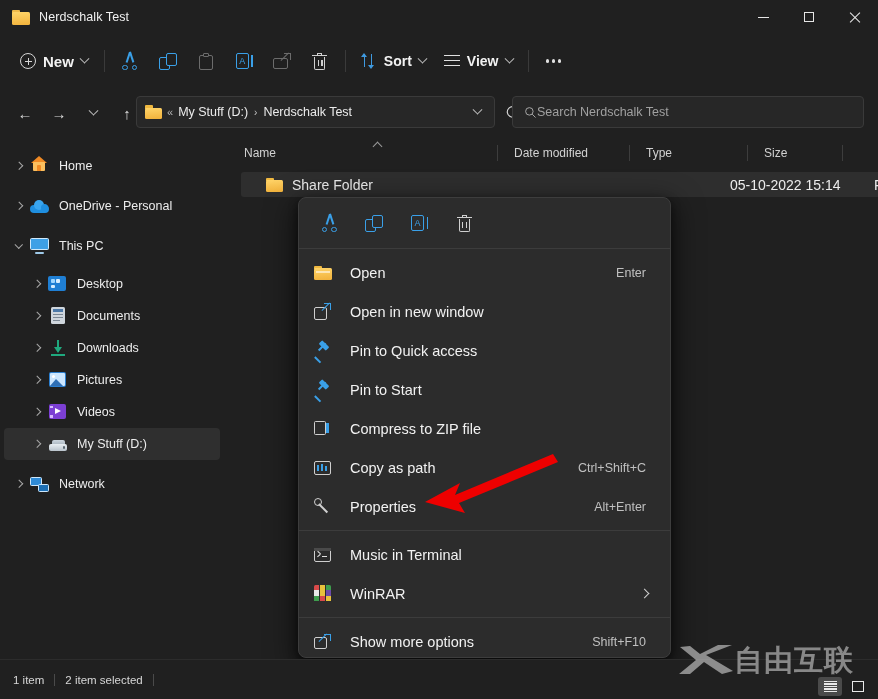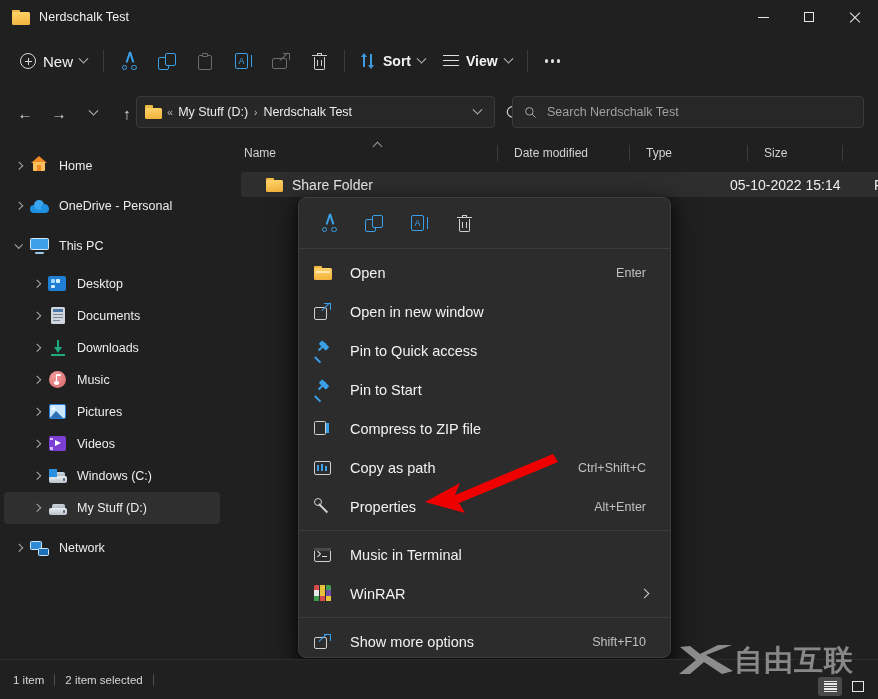--- a/index.html
+++ b/index.html
@@ -66,21 +66,21 @@
   }
   .plus-circle {
     width: 16px; height: 16px; border: 1.2px solid #d7d7d7; border-radius: 50%;
     position: relative;
   }
   .plus-circle:before, .plus-circle:after {
     content:""; position: absolute; background:#d7d7d7;
   }
   .plus-circle:before { left: 3.5px; top: 6.7px; width: 7px; height: 1.2px; }
   .plus-circle:after  { top: 3.5px; left: 6.7px; height: 7px; width: 1.2px; }
-  .newbtn .lbl { font-size: 15px; font-weight: normal; color: #f2f2f2; }
+  .newbtn .lbl { font-size: 15px; font-weight: bold; color: #f2f2f2; }
   .chev-sm {
     width: 7px; height: 7px; border-right: 1.3px solid #bdbdbd; border-bottom: 1.3px solid #bdbdbd;
     transform: rotate(45deg) translate(-2px,-2px);
   }
   .vsep { width: 1px; height: 22px; background: #3a3a3a; margin: 0 6px; }
   .tbtn {
     width: 38px; height: 34px; display: flex; align-items: center; justify-content: center;
     border-radius: 4px;
   }
   .tbtn-txt {
@@ -123,21 +123,21 @@
   .addr-chev {
     width: 22px; height: 26px; display:flex; align-items:center; justify-content:center;
   }
   .refresh-btn {
     position: absolute; left: 497px; top: 96px; width: 30px; height: 32px;
     display:flex; align-items:center; justify-content:center; border-radius:4px;
   }
   .searchbox {
     position: absolute; left: 512px; top: 96px; width: 352px; height: 32px;
     background: #272727; border: 1px solid #3a3a3a; border-radius: 4px;
-    display: flex; align-items: center; padding-left: 11px; gap: 10px;
+    display: flex; align-items: center; padding-left: 11px; 
   }
   .search-ph { font-size: 12.5px; color: #a0a0a0; }
 
   
   .sidebar {
     position: absolute; top: 140px; left: 0; width: 224px; height: 535px;
     background: #202020; overflow: hidden;
   }
   .side-item {
     height: 32px; display: flex; align-items: center; margin: 0 4px; border-radius: 4px;
@@ -664,33 +664,20 @@
       <div class="side-icon">
         <div class="ic-dl" style="margin:2px auto 0 2px">
             <div class="arw"></div>
             <div class="tip"></div>
             <div class="bar"></div>
           </div>
       </div>
       <div class="side-label">Downloads</div>
     </div>
 
-    <div class="side-item indent">
-      <div class="side-chev">
-          <i></i>
-        </div>
-      <div class="side-icon">
-        <div class="ic-music" style="margin:1px auto 0 1px">
-            <div class="n3"></div>
-            <div class="n1"></div>
-            <div class="n2"></div>
-          </div>
-      </div>
-      <div class="side-label">Music</div>
-    </div>
 
     <div class="side-item indent">
       <div class="side-chev">
           <i></i>
         </div>
       <div class="side-icon">
         <div class="ic-pic" style="margin:2px auto 0 1px">
             <div class="sky"></div>
             <div class="sun"></div>
             <div class="mt"></div>
@@ -706,39 +693,20 @@
       <div class="side-icon">
         <div class="ic-vid" style="margin:2px auto 0 1px">
             <div class="s1"></div>
             <div class="s2"></div>
             <div class="tri"></div>
           </div>
       </div>
       <div class="side-label">Videos</div>
     </div>
 
-    <div class="side-item indent">
-      <div class="side-chev">
-          <i></i>
-        </div>
-      <div class="side-icon">
-        <div class="ic-hdd" style="margin:3px auto 0 1px">
-          <div class="top"></div>
-            <div class="body"></div>
-            <div class="led"></div>
-          <div class="win">
-              <i></i>
-              <i></i>
-              <i></i>
-              <i></i>
-            </div>
-        </div>
-      </div>
-      <div class="side-label">Windows (C:)</div>
-    </div>
 
     <div class="side-item indent selected">
       <div class="side-chev">
           <i></i>
         </div>
       <div class="side-icon">
         <div class="ic-hdd" style="margin:3px auto 0 1px">
           <div class="top"></div>
             <div class="body"></div>
             <div class="led"></div>

